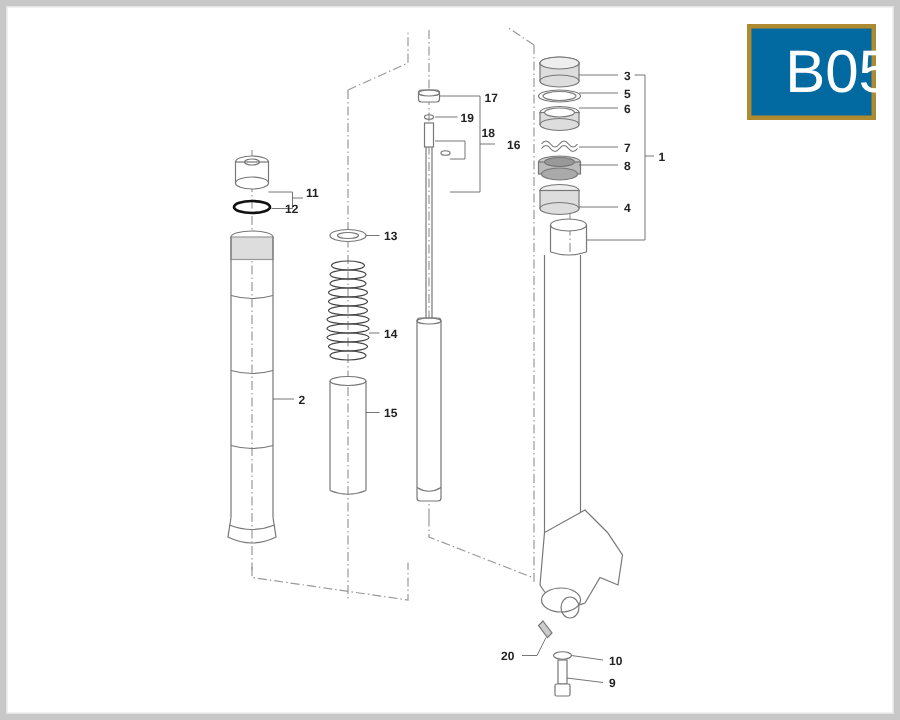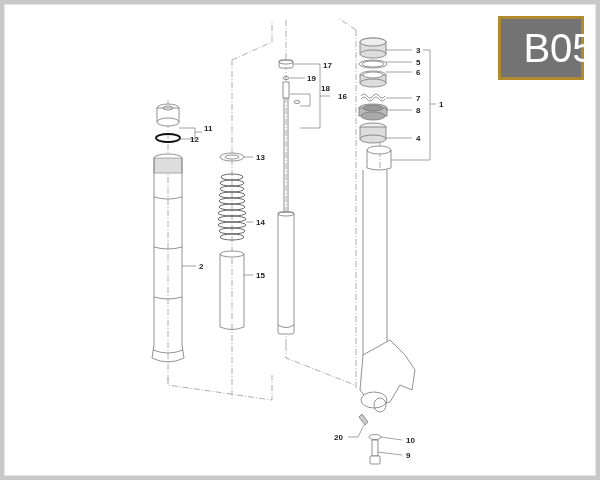--- a/index.html
+++ b/index.html
@@ -1,20 +1,20 @@
 <!DOCTYPE html>
 <html><head>
 <meta charset="utf-8">
 <style>
   html, body { margin:0; padding:0; background:#ffffff; }
   body { width:600px; height:480px; position:relative; overflow:hidden; font-family:"Liberation Sans", sans-serif; }
   .frame { position:absolute; left:0; top:0; width:600px; height:480px; box-sizing:border-box;
            border:4px solid #c8c8c8; box-shadow: inset 0 0 0 1px #e4e4e4; }
   .badge { position:absolute; left:498px; top:16px; width:86px; height:64px; box-sizing:border-box;
-           border:3px solid #b08a2e; background:#737373; color:#fff; font-size:40px;
+           border:3px solid #b08a2e; background:#0369a1; color:#fff; font-size:40px;
            display:flex; align-items:center; justify-content:center; letter-spacing:0px;padding-left:36px; }
   svg.diagram { position:absolute; left:0; top:0; }
   .lbl { font-family:"Liberation Sans", sans-serif; font-size:8px; font-weight:bold; fill:#222; }
 </style>
 </head>
 <body>
 
 <div class="frame"></div>
 
 <div class="badge">B05</div>

